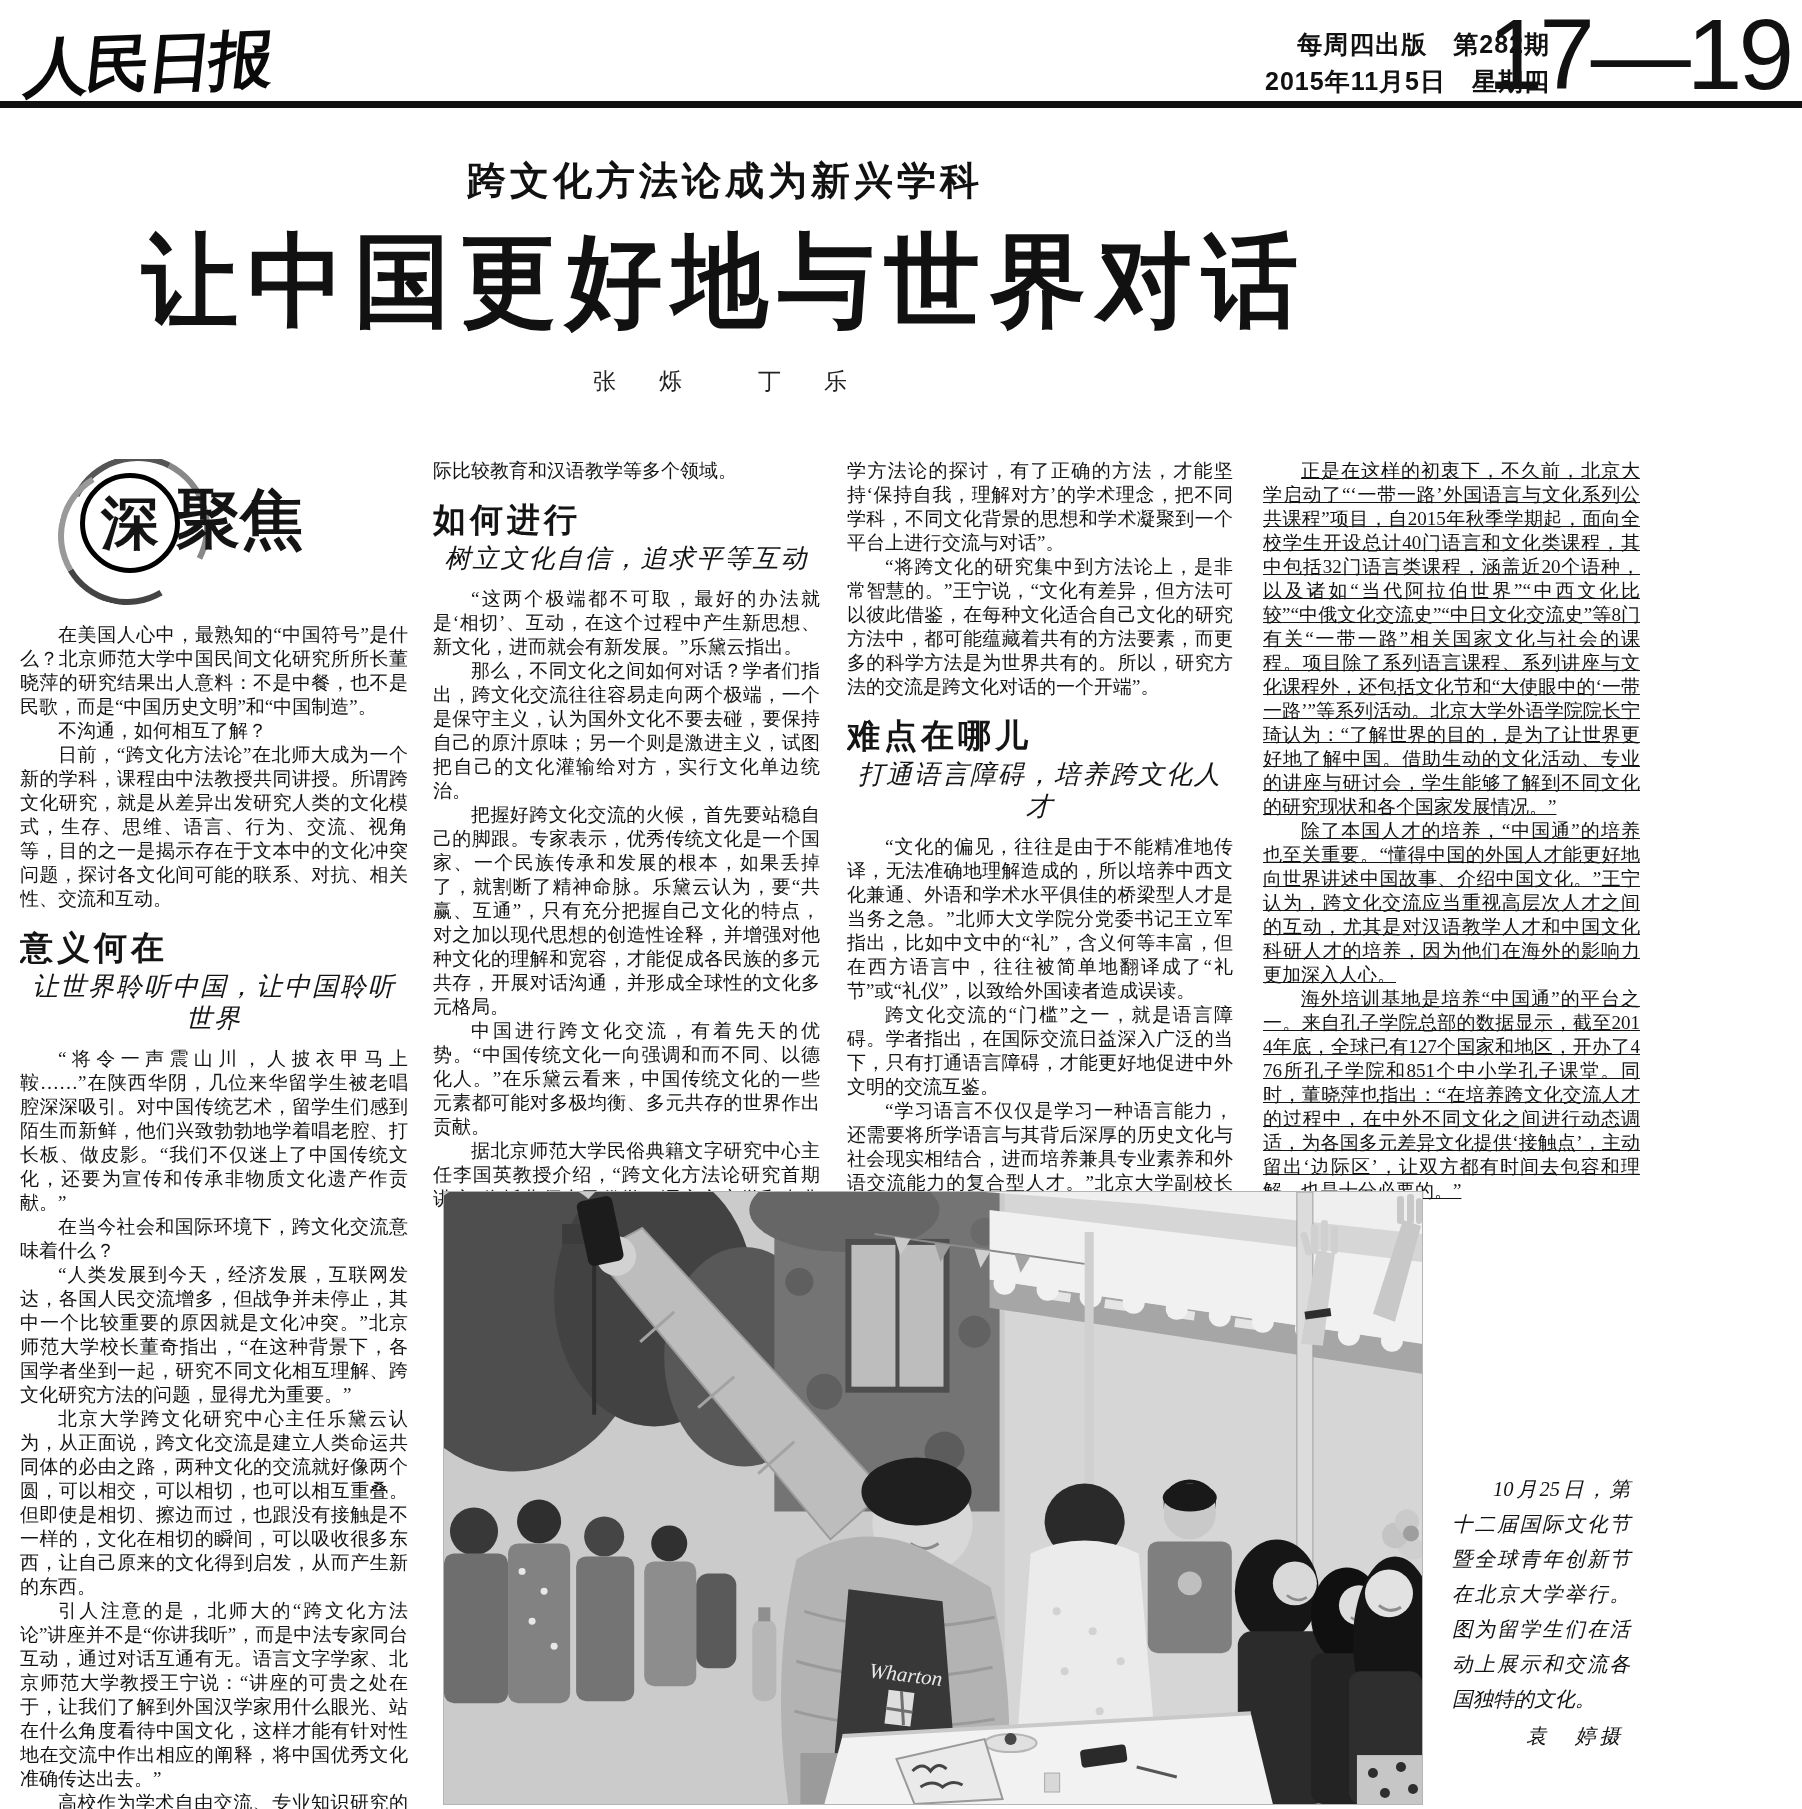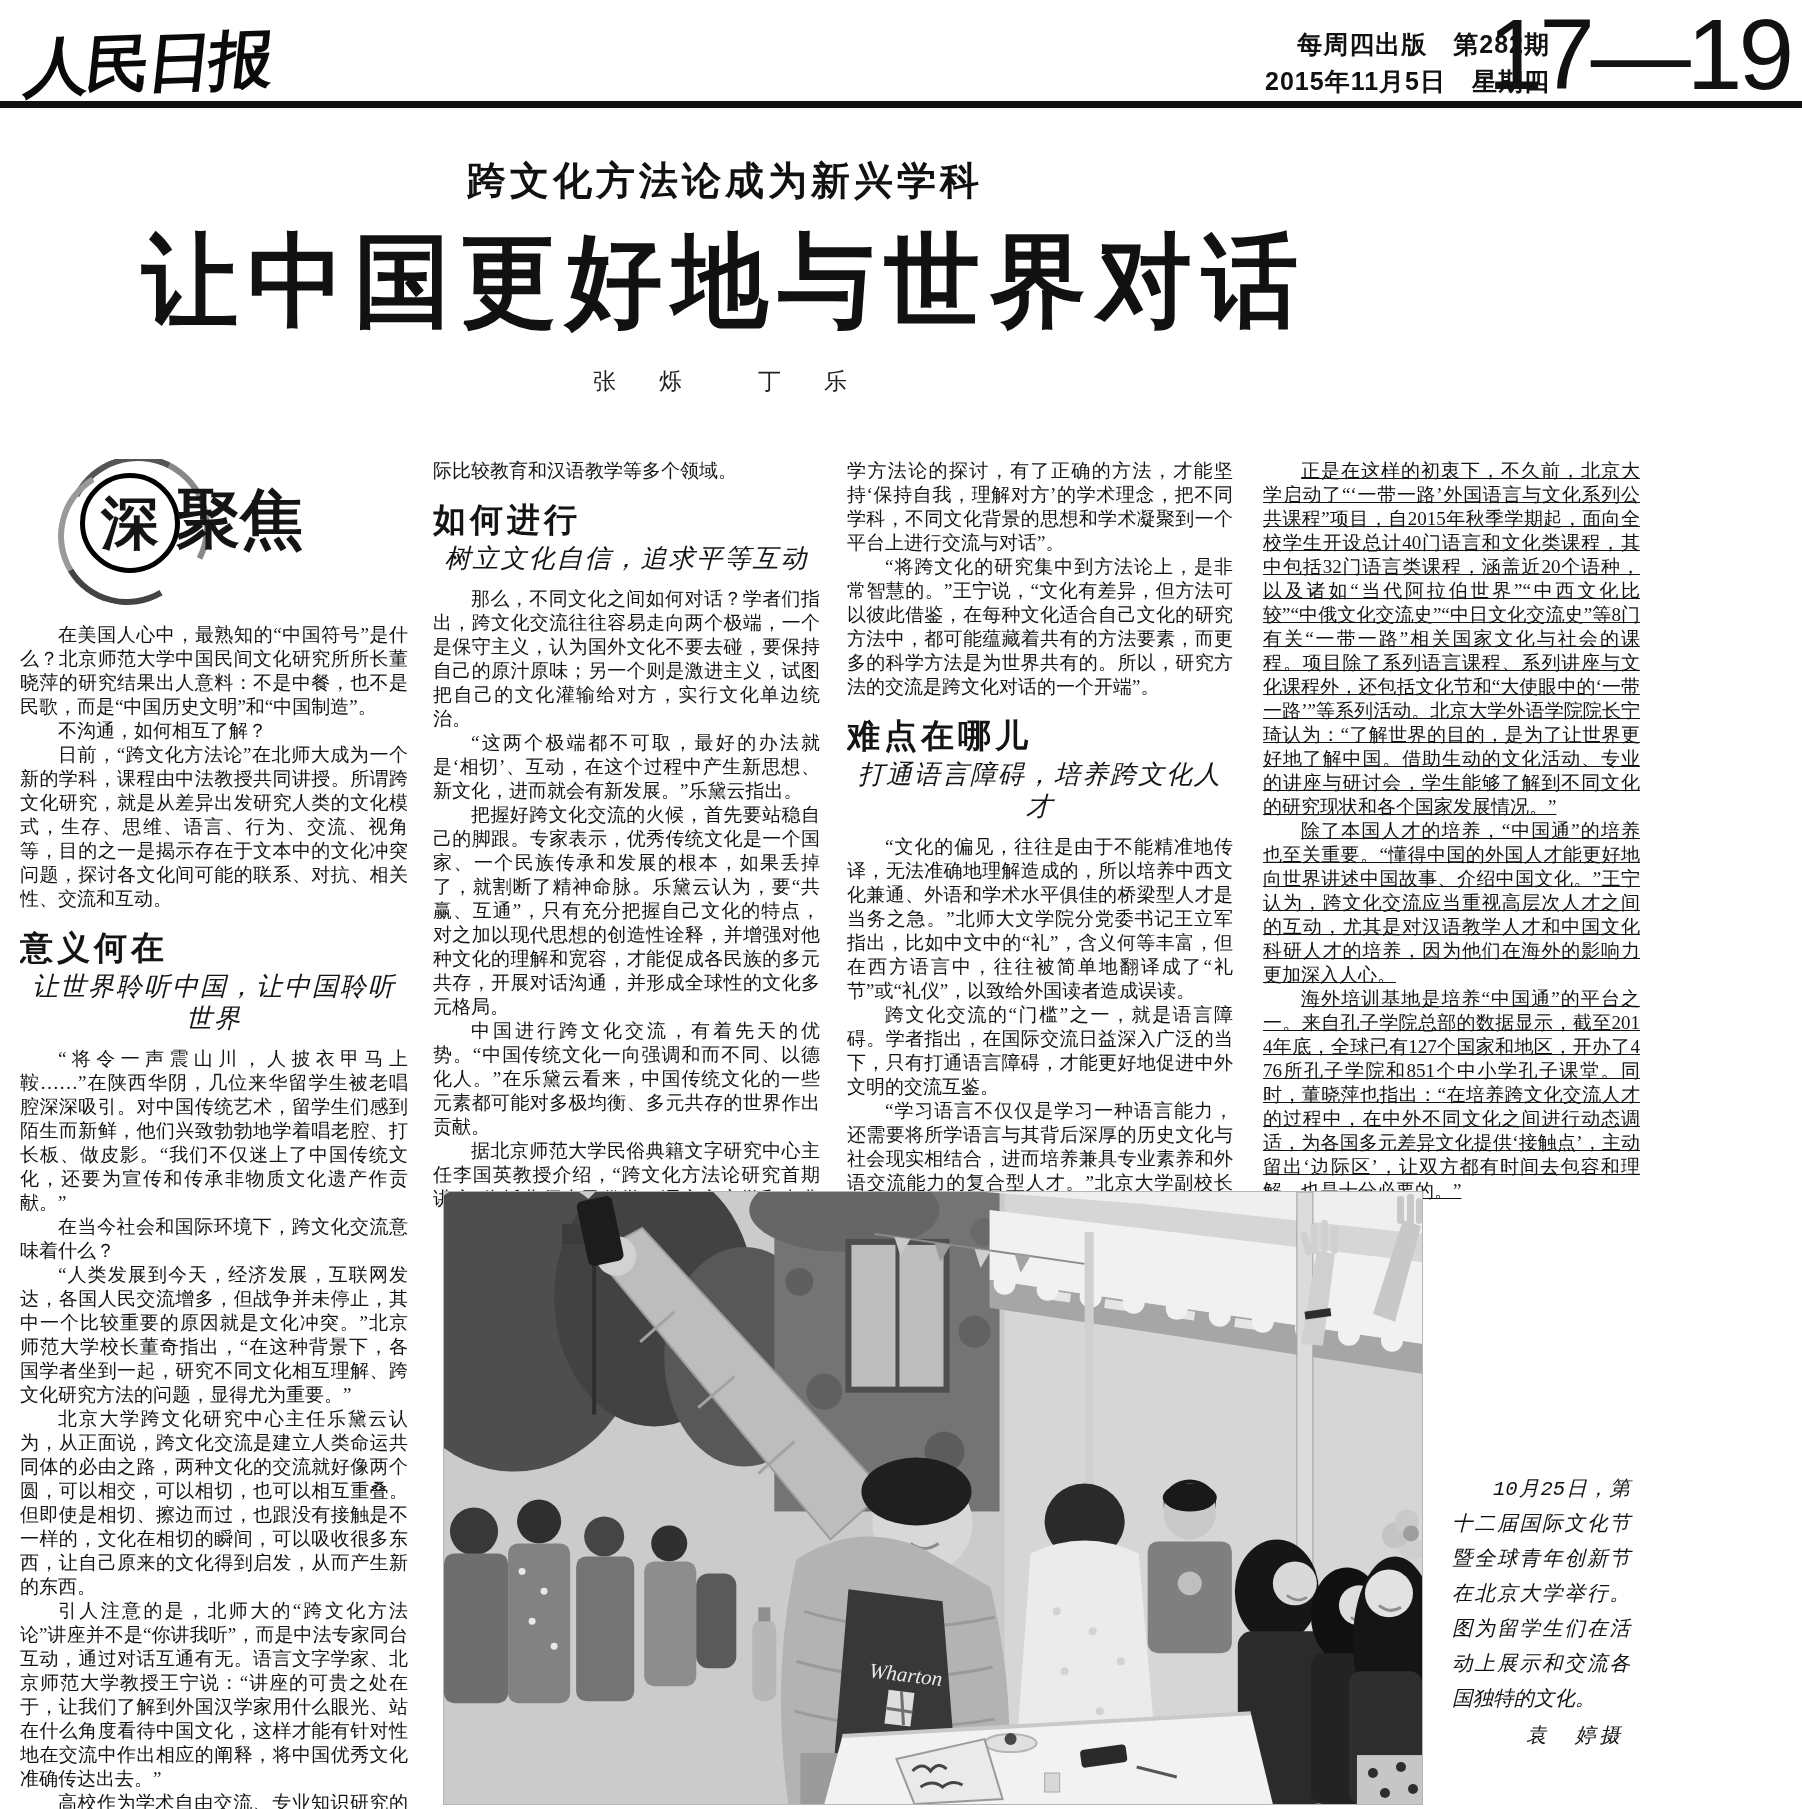--- a/index.html
+++ b/index.html
@@ -54,21 +54,21 @@
   .badge-rest{position:absolute;left:156px;top:44px;font-family:"Liberation Sans","DejaVu Sans",sans-serif;
               font-weight:900;font-size:64px;letter-spacing:0;}
 
   
   .photo-wrap{position:absolute;left:444px;top:1192px;width:978px;height:612px;
               outline:1px solid #b5b5b5;overflow:hidden;}
   .photo-wrap svg{display:block;width:100%;height:100%;}
 
   
   .caption{position:absolute;left:1452px;top:1472px;width:178px;font-style:italic;
-           font-size:20.5px;line-height:35px;text-align:justify;word-break:break-all;font-family:Liberation Mono, monospace;}
+           font-size:20.5px;line-height:35px;text-align:justify;word-break:break-all;}
   .caption p{margin:0;text-indent:2em;}
   .credit{margin-top:2px;text-align:right;padding-right:6px;font-style:italic;
           font-size:20.5px;letter-spacing:4px;}
 </style>
 </head>
 <body>
 
 <div class="page">
 
   <div class="masthead">人民日报</div>
@@ -102,22 +102,22 @@
     <p class="para">“人类发展到今天，经济发展，互联网发达，各国人民交流增多，但战争并未停止，其中一个比较重要的原因就是文化冲突。”北京师范大学校长董奇指出，“在这种背景下，各国学者坐到一起，研究不同文化相互理解、跨文化研究方法的问题，显得尤为重要。”</p>
     <p class="para">北京大学跨文化研究中心主任乐黛云认为，从正面说，跨文化交流是建立人类命运共同体的必由之路，两种文化的交流就好像两个圆，可以相交，可以相切，也可以相互重叠。但即使是相切、擦边而过，也跟没有接触是不一样的，文化在相切的瞬间，可以吸收很多东西，让自己原来的文化得到启发，从而产生新的东西。</p>
     <p class="para">引人注意的是，北师大的“跨文化方法论”讲座并不是“你讲我听”，而是中法专家同台互动，通过对话互通有无。语言文字学家、北京师范大学教授王宁说：“讲座的可贵之处在于，让我们了解到外国汉学家用什么眼光、站在什么角度看待中国文化，这样才能有针对性地在交流中作出相应的阐释，将中国优秀文化准确传达出去。”</p>
     <p class="para">高校作为学术自由交流、专业知识研究的平台，已然是跨文化研究理论建设和实践领域的主场。据了解，目前我国高校成立的跨文化研究中心已有29个，涵盖理论建设、文化比较、全球化研究、媒体传播、人际交往、企业管理、国</p>
   </div>
 
   <div class="col col2">
     <p class="para noindent">际比较教育和汉语教学等多个领域。</p>
     <p class="section-head">如何进行</p>
     <p class="section-sub">树立文化自信，追求平等互动</p>
+    <p class="para">“这两个极端都不可取，最好的办法就是‘相切’、互动，在这个过程中产生新思想、新文化，进而就会有新发展。”乐黛云指出。</p>
     <p class="para">那么，不同文化之间如何对话？学者们指出，跨文化交流往往容易走向两个极端，一个是保守主义，认为国外文化不要去碰，要保持自己的原汁原味；另一个则是激进主义，试图把自己的文化灌输给对方，实行文化单边统治。</p>
-    <p class="para">“这两个极端都不可取，最好的办法就是‘相切’、互动，在这个过程中产生新思想、新文化，进而就会有新发展。”乐黛云指出。</p>
     <p class="para">把握好跨文化交流的火候，首先要站稳自己的脚跟。专家表示，优秀传统文化是一个国家、一个民族传承和发展的根本，如果丢掉了，就割断了精神命脉。乐黛云认为，要“共赢、互通”，只有充分把握自己文化的特点，对之加以现代思想的创造性诠释，并增强对他种文化的理解和宽容，才能促成各民族的多元共存，开展对话沟通，并形成全球性的文化多元格局。</p>
     <p class="para">中国进行跨文化交流，有着先天的优势。“中国传统文化一向强调和而不同、以德化人。”在乐黛云看来，中国传统文化的一些元素都可能对多极均衡、多元共存的世界作出贡献。</p>
     <p class="para">据北京师范大学民俗典籍文字研究中心主任李国英教授介绍，“跨文化方法论研究首期讲座”依托北师大民俗学、语言文字学和古典文献学三大传统文科。李国英说：“三者都重视对科</p>
   </div>
 
   <div class="col col3">
     <p class="para noindent">学方法论的探讨，有了正确的方法，才能坚持‘保持自我，理解对方’的学术理念，把不同学科，不同文化背景的思想和学术凝聚到一个平台上进行交流与对话”。</p>
     <p class="para">“将跨文化的研究集中到方法论上，是非常智慧的。”王宁说，“文化有差异，但方法可以彼此借鉴，在每种文化适合自己文化的研究方法中，都可能蕴藏着共有的方法要素，而更多的科学方法是为世界共有的。所以，研究方法的交流是跨文化对话的一个开端”。</p>
     <p class="section-head">难点在哪儿</p>
     <p class="section-sub">打通语言障碍，培养跨文化人才</p>

